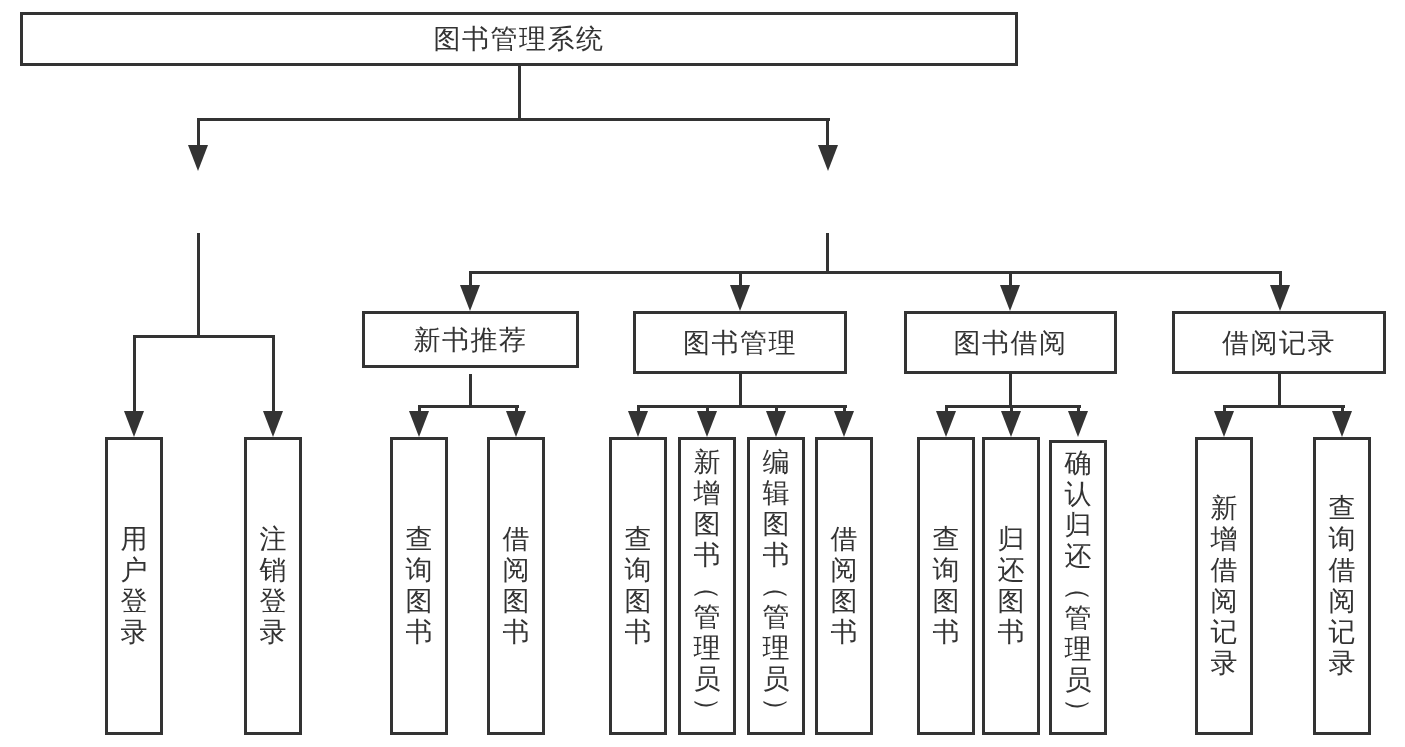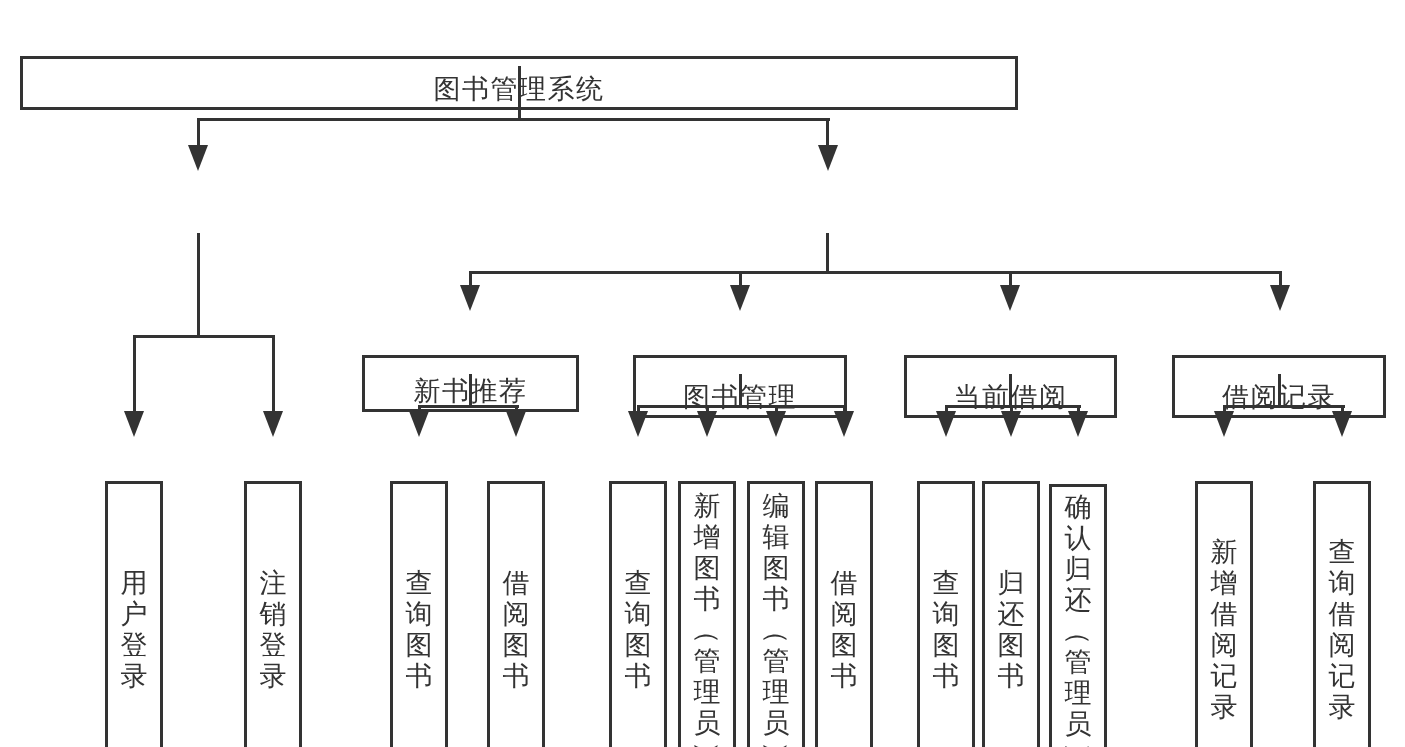--- a/index.html
+++ b/index.html
@@ -18,21 +18,21 @@
     position:absolute;width:0;height:0;z-index:2;
     border-left:10px solid transparent;
     border-right:10px solid transparent;
     border-top:26px solid var(--line,#333333);
   }
   
   .box{
     position:absolute;box-sizing:border-box;
     border:3px solid var(--line,#333333);
     background:transparent;z-index:3;
-    display:flex;align-items:flex-end;justify-content:center;margin-top:44px;
+    display:flex;align-items:center;justify-content:center;
   }
   .hlabel{
     font-size:27px;letter-spacing:1.5px;white-space:nowrap;
     color:var(--text,#333333);
   }
   .vtext{
     display:flex;flex-direction:column;align-items:center;justify-content:center;
     width:100%;height:100%;
   }
   .vchar{display:block;font-size:27px;line-height:31px;text-align:center;color:var(--text,#333333);}
@@ -112,21 +112,21 @@
   </div>
 
 
   <div class="box" style="left:362px;top:311px;width:217px;height:57px">
     <span class="hlabel">新书推荐</span>
   </div>
   <div class="box" style="left:633px;top:311px;width:214px;height:63px">
     <span class="hlabel">图书管理</span>
   </div>
   <div class="box" style="left:904px;top:311px;width:213px;height:63px">
-    <span class="hlabel">当前借阅</span>
+    <span class="hlabel">图书借阅</span>
   </div>
   <div class="box" style="left:1172px;top:311px;width:214px;height:63px">
     <span class="hlabel">借阅记录</span>
   </div>
 
   <div class="box" style="left:105px;top:437px;width:58px;height:298px">
     <div class="vtext">
         <span class="vchar">用</span>
         <span class="vchar">户</span>
         <span class="vchar">登</span>

